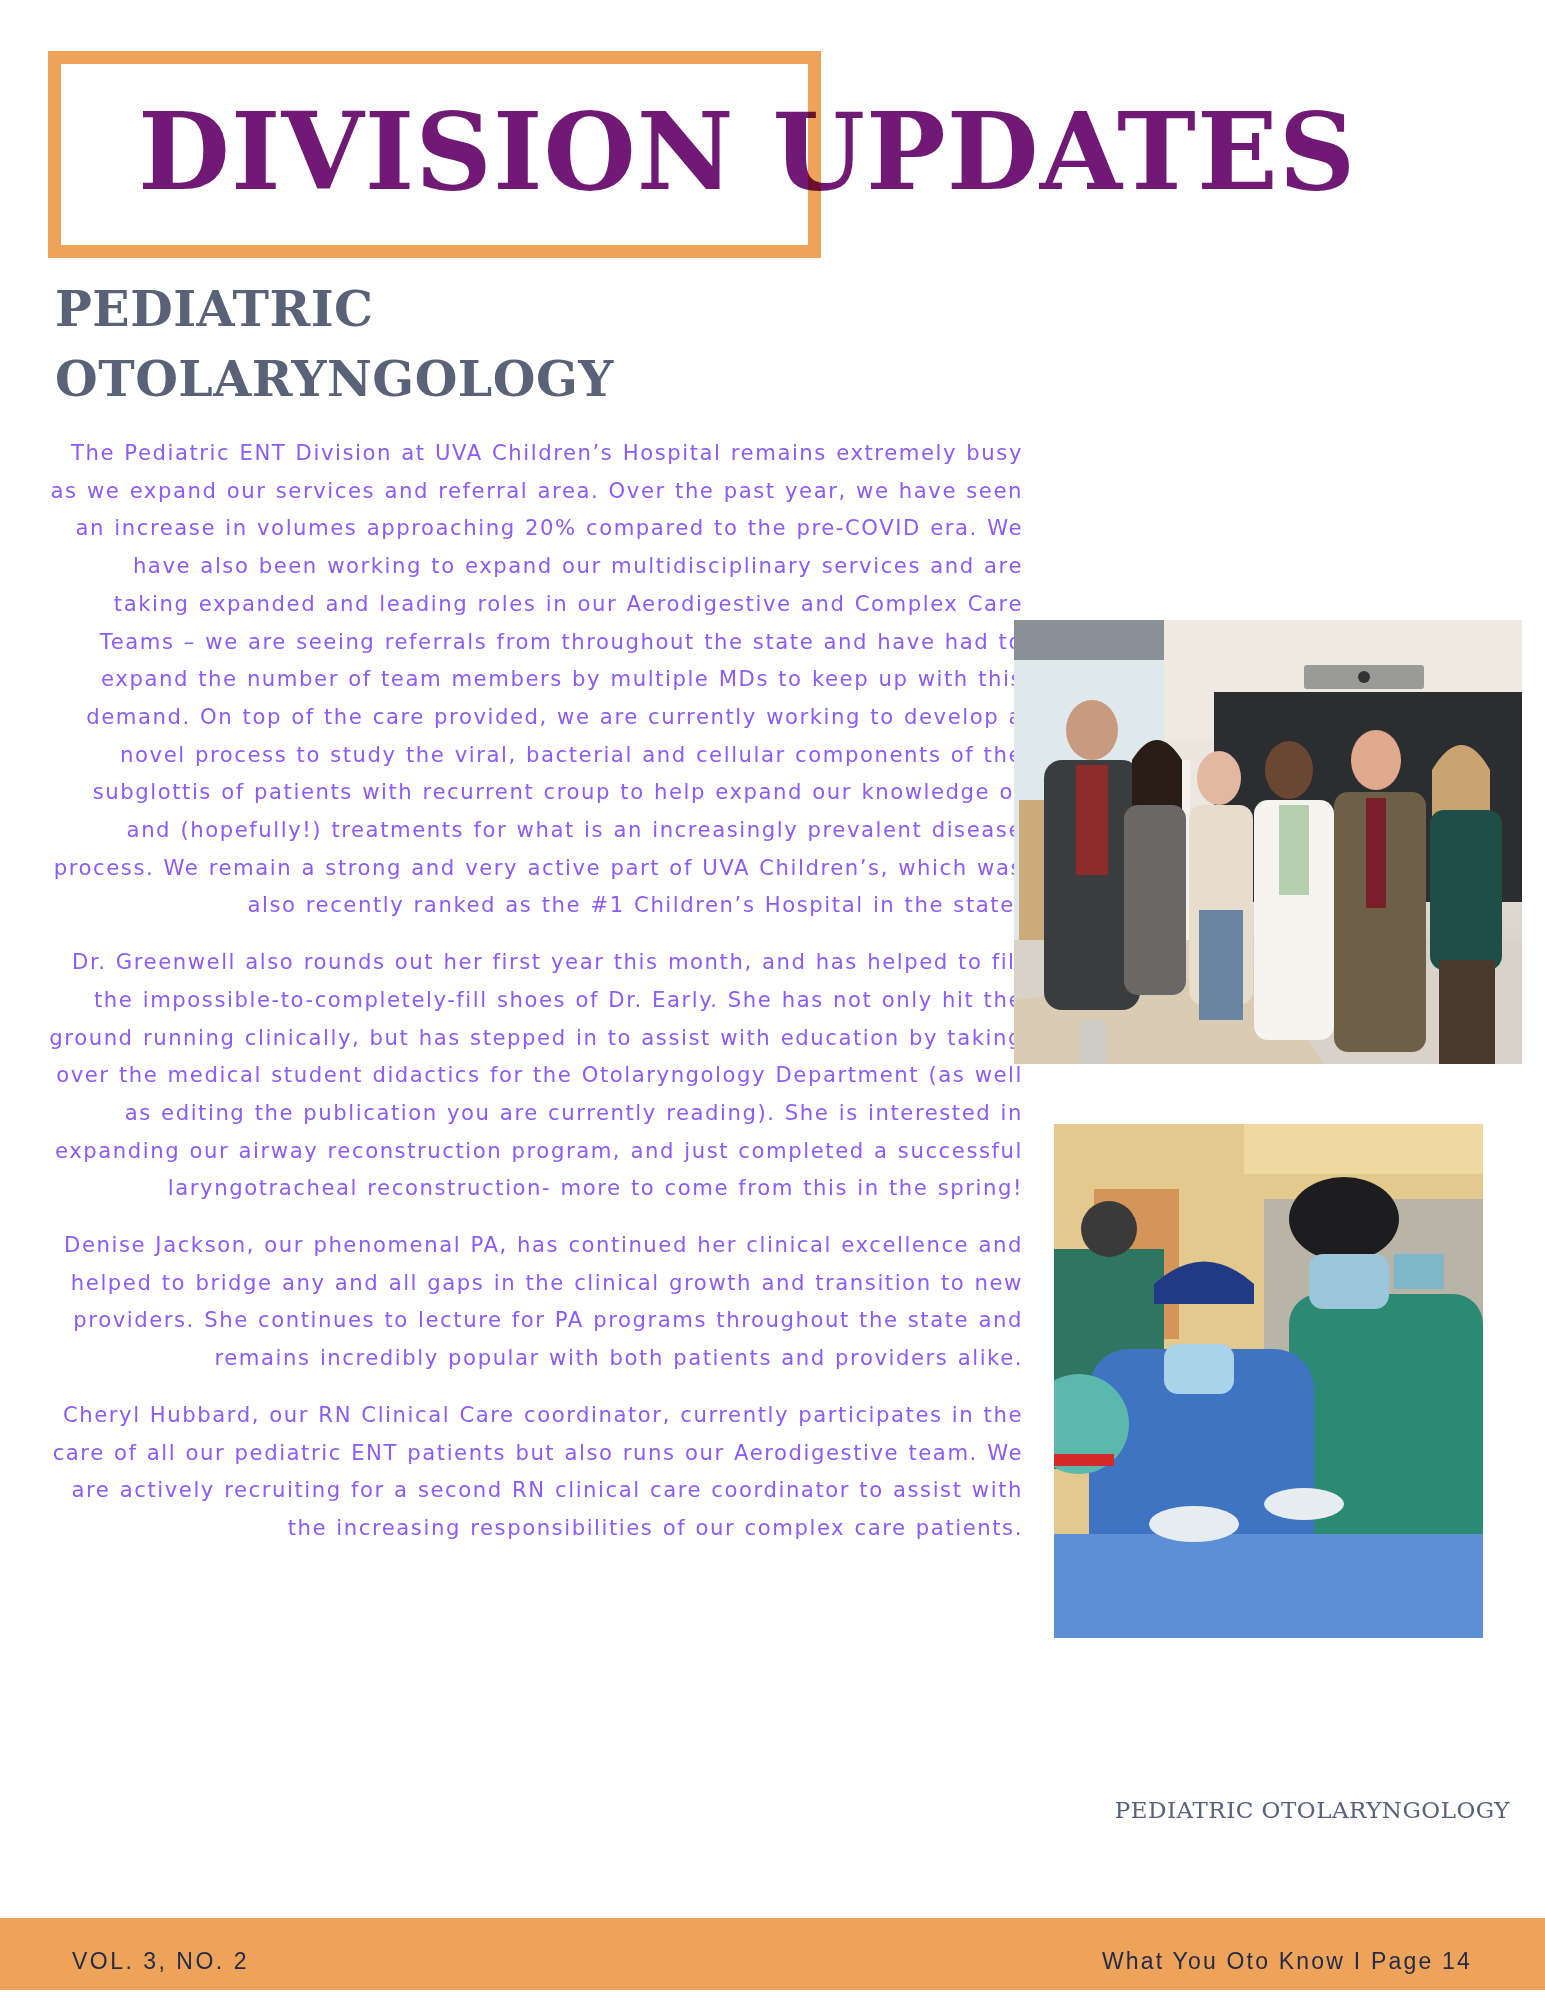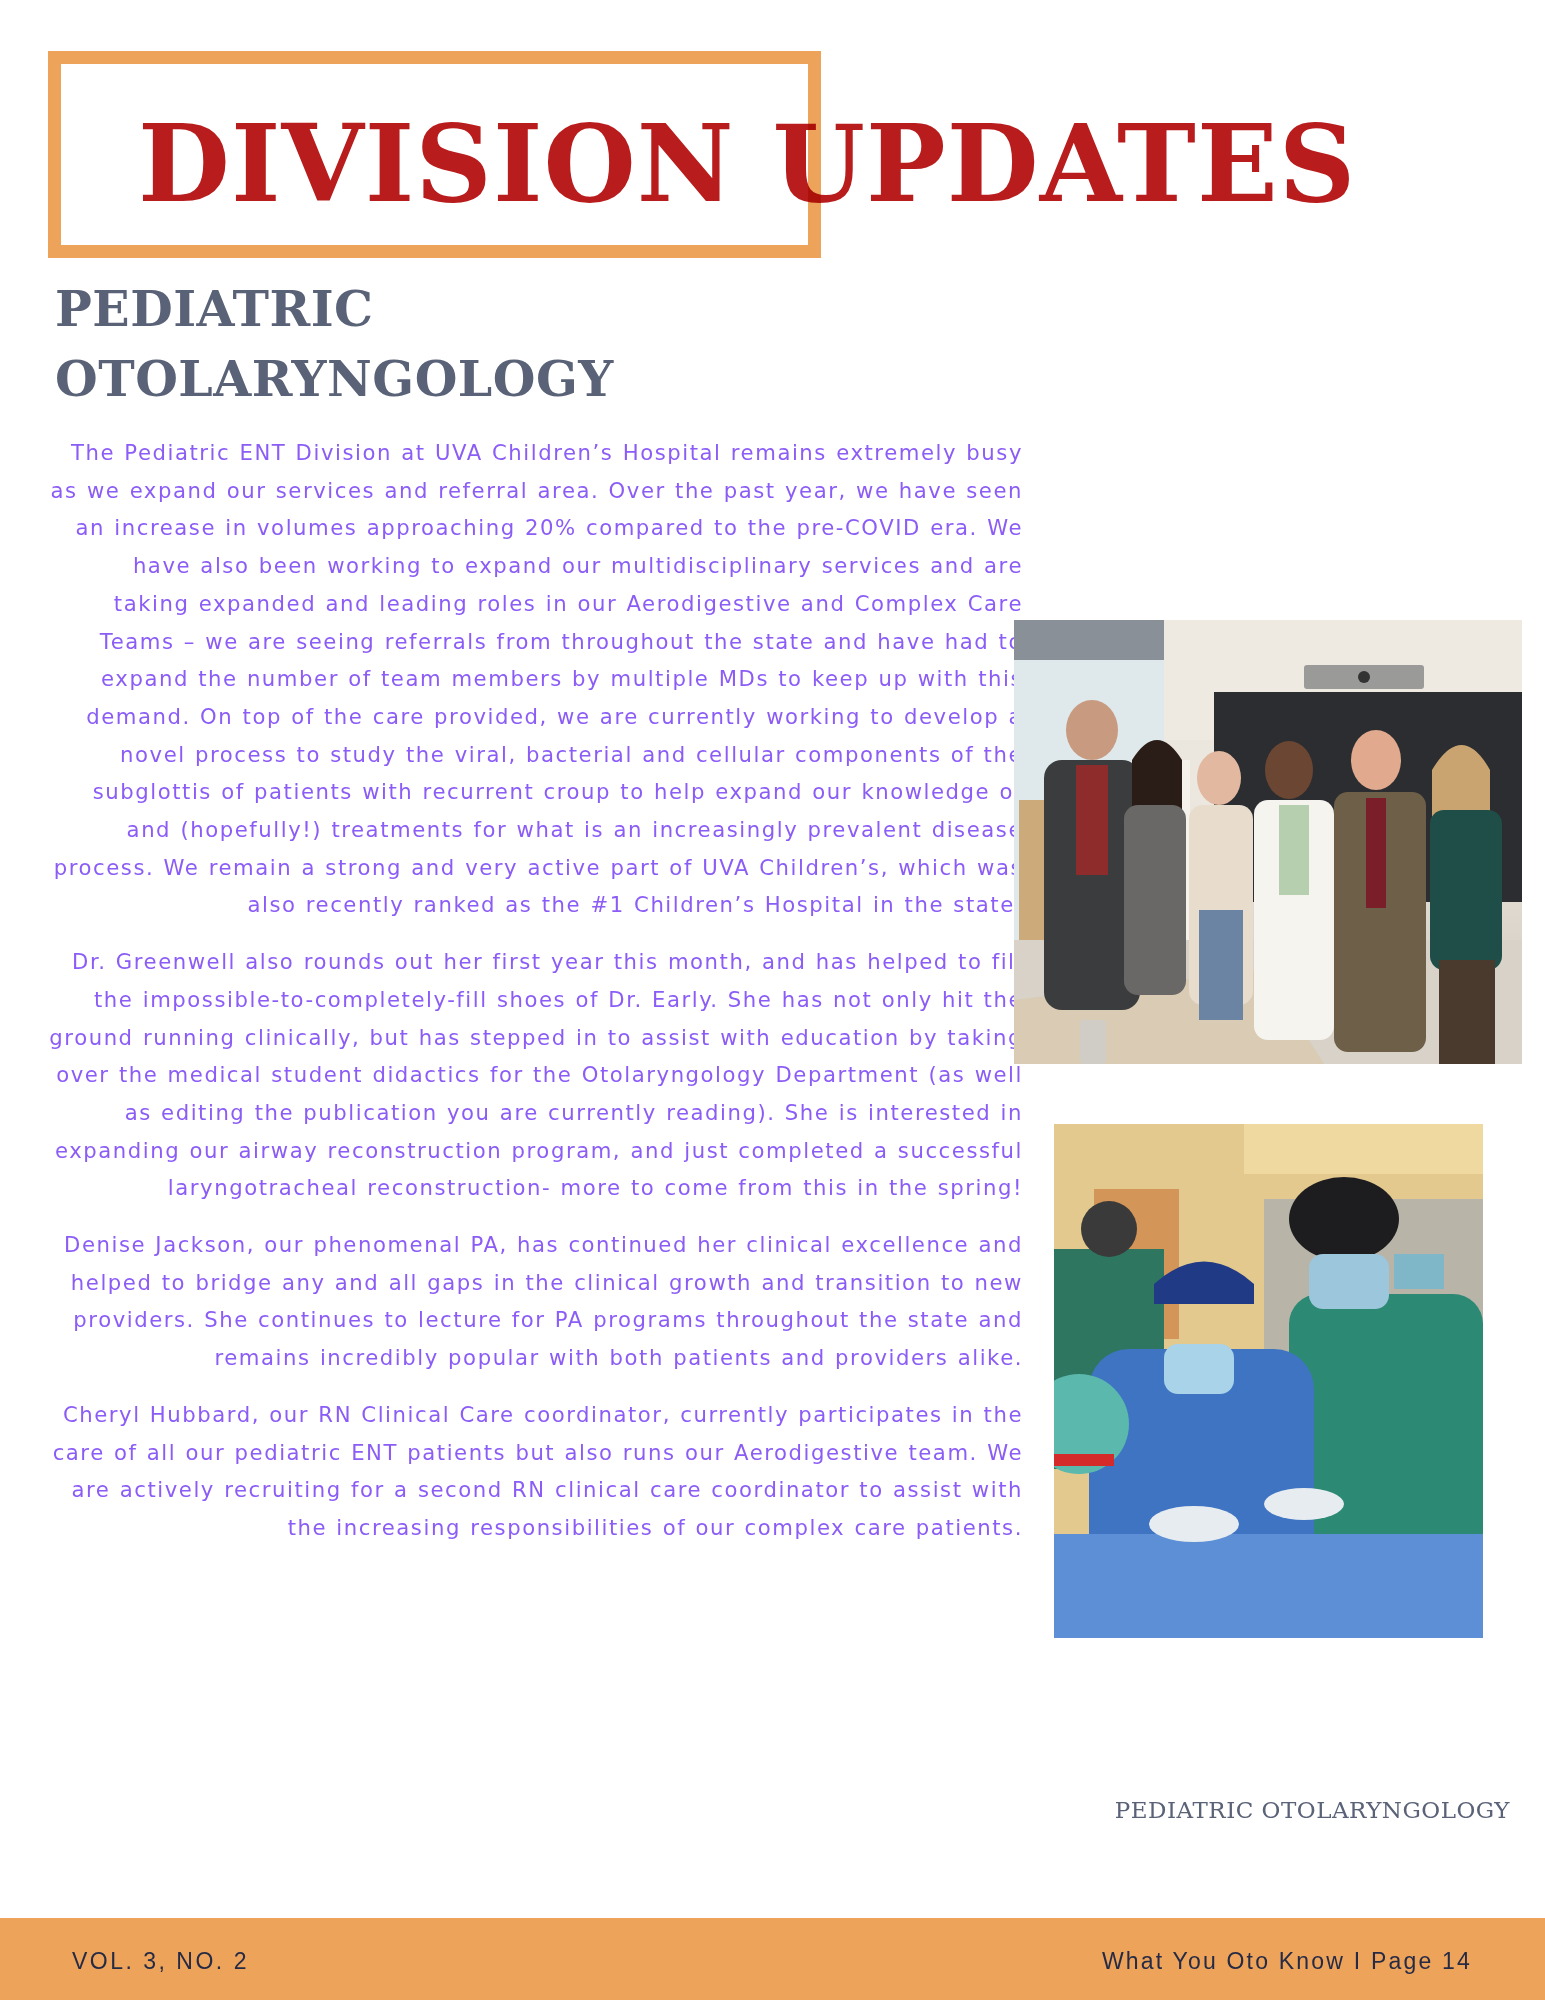--- a/index.html
+++ b/index.html
@@ -4,23 +4,23 @@
   <style>
     * { box-sizing: border-box; margin: 0; padding: 0; }
     html, body { width: 1545px; height: 2000px; background: #ffffff; overflow: hidden; }
     body { position: relative; font-family: "DejaVu Sans", sans-serif; }
 
     .title-frame {
       position: absolute; left: 48px; top: 51px; width: 773px; height: 207px;
       border: 13px solid #eea35b;
     }
     .page-title {
-      position: absolute; left: 138px; top: 94px;
+      position: absolute; left: 138px; top: 82px;
       font-family: "DejaVu Serif", serif; font-size: 106px; line-height: 140px;
-      color: #b91c1c; letter-spacing: 1px; white-space: nowrap;
+      color: #701a75; letter-spacing: 1px; white-space: nowrap;
       mix-blend-mode: multiply;
     }
     .section-title {
       position: absolute; left: 55px; top: 274px;
       font-family: "DejaVu Serif", serif; font-size: 49px; line-height: 70px;
       color: #5a6278; letter-spacing: 0.5px;
     }
     .section-title span { display: block; }
 
     .body-text {
@@ -39,21 +39,21 @@
       background: linear-gradient(180deg, #e6c98a 0%, #d7bb82 30%, #4f79b8 60%, #3e6fb8 100%); }
 
     .signature {
       position: absolute; right: 35px; top: 1794px; text-align: right;
       font-family: "DejaVu Serif", serif; font-size: 23px; line-height: 32px;
       color: #5a6278; letter-spacing: 0.5px;
     }
     .signature span { display: block; }
 
     .footer {
-      position: absolute; left: 0; top: 1918px; width: 1545px; height: 82px;
+      position: absolute; left: 0; top: 1918px; width: 1545px; height: 72px;
       background: #eea35b;
     }
     .footer-left {
       position: absolute; left: 72px; top: 30px;
       font-family: "Liberation Sans", sans-serif; font-size: 23px; letter-spacing: 2.5px;
       color: #262b45;
     }
     .footer-right {
       position: absolute; right: 73px; top: 30px;
       font-family: "Liberation Sans", sans-serif; font-size: 23px; letter-spacing: 2.2px;

